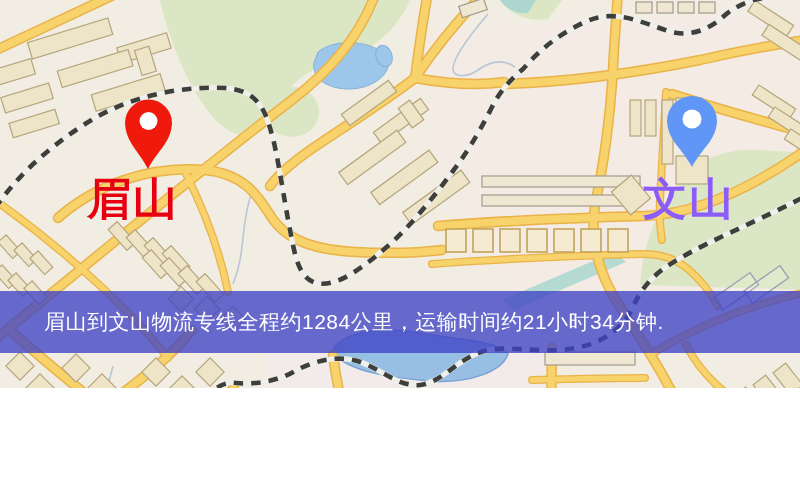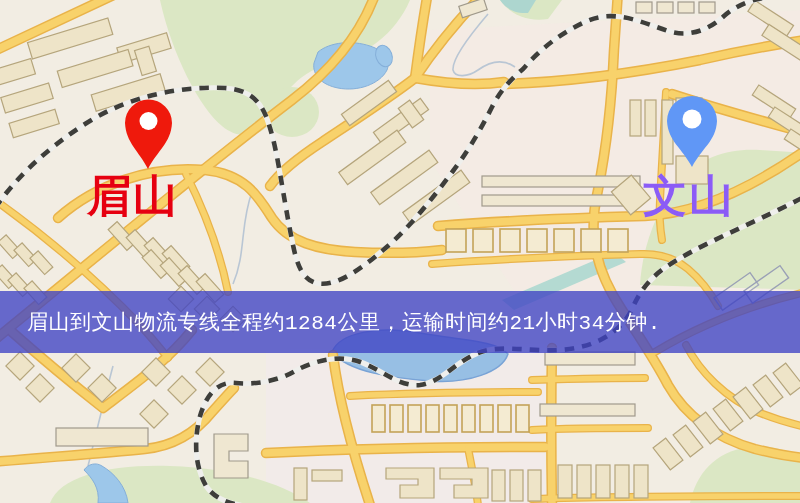--- a/index.html
+++ b/index.html
@@ -1,17 +1,17 @@
 <!DOCTYPE html>
 <html><head>
 <meta charset="utf-8">
 <style>
   html,body{margin:0;padding:0;background:#fff;}
-  .shot{position:relative;width:800px;height:503px;overflow:hidden;background:#f2ede3;
-        font-family:Liberation Mono, monospace;}
+  .shot{position:relative;width:800px;height:388px;overflow:hidden;background:#f2ede3;
+        font-family:Liberation Sans, sans-serif;}
   .map{position:absolute;left:0;top:0;filter:blur(.35px) saturate(1.03);}
   
   .rc{fill:none;stroke:#e8b34d;stroke-linecap:round;stroke-linejoin:round;}
   .rf{fill:none;stroke:#f7d26e;stroke-linecap:round;stroke-linejoin:round;}
   .maj.rc{stroke-width:10.5}.maj.rf{stroke-width:7.5}
   .min.rc{stroke-width:8}.min.rf{stroke-width:5.5}
   
   .rwb{fill:none;stroke:#efefec;stroke-width:5.2;stroke-linecap:round;}
   .rwd{fill:none;stroke:#3e3e3a;stroke-width:4.6;stroke-dasharray:9.5 8;}
   
@@ -22,21 +22,21 @@
   
   .wt{fill:#9ec7e9;stroke:#86afd8;stroke-width:1;}
   .gr{fill:#dbe7c5;stroke:none;}
   .stream{fill:none;stroke:#b9c6d4;stroke-width:1.6;}
   .pin-label{position:absolute;font-weight:700;font-size:44px;line-height:1;letter-spacing:2px;
              text-shadow:0 0 1px rgba(255,255,255,.4);}
   .origin-label{left:87px;top:177px;color:#e60010;}
   .dest-label{left:643px;top:177px;color:#8b5cf6;}
   .banner{position:absolute;left:0;top:291px;width:800px;height:62px;
           background:rgba(63,66,196,.78);display:flex;align-items:center;
-          box-sizing:border-box;padding-left:27px;}
+          box-sizing:border-box;padding-left:44px;}
   .banner span{color:#ffffff;font-size:21px;letter-spacing:.5px;white-space:nowrap;}
 </style>
 </head>
 <body>
 
 <div class="shot">
   <svg class="map" width="800" height="503" viewBox="0 0 800 503">
 
     <rect x="0" y="0" width="800" height="503" fill="#f2ede3"></rect>
     <polygon points="430,30 806,10 806,290 520,300 430,160" fill="#f5eae6" opacity=".55"></polygon>

